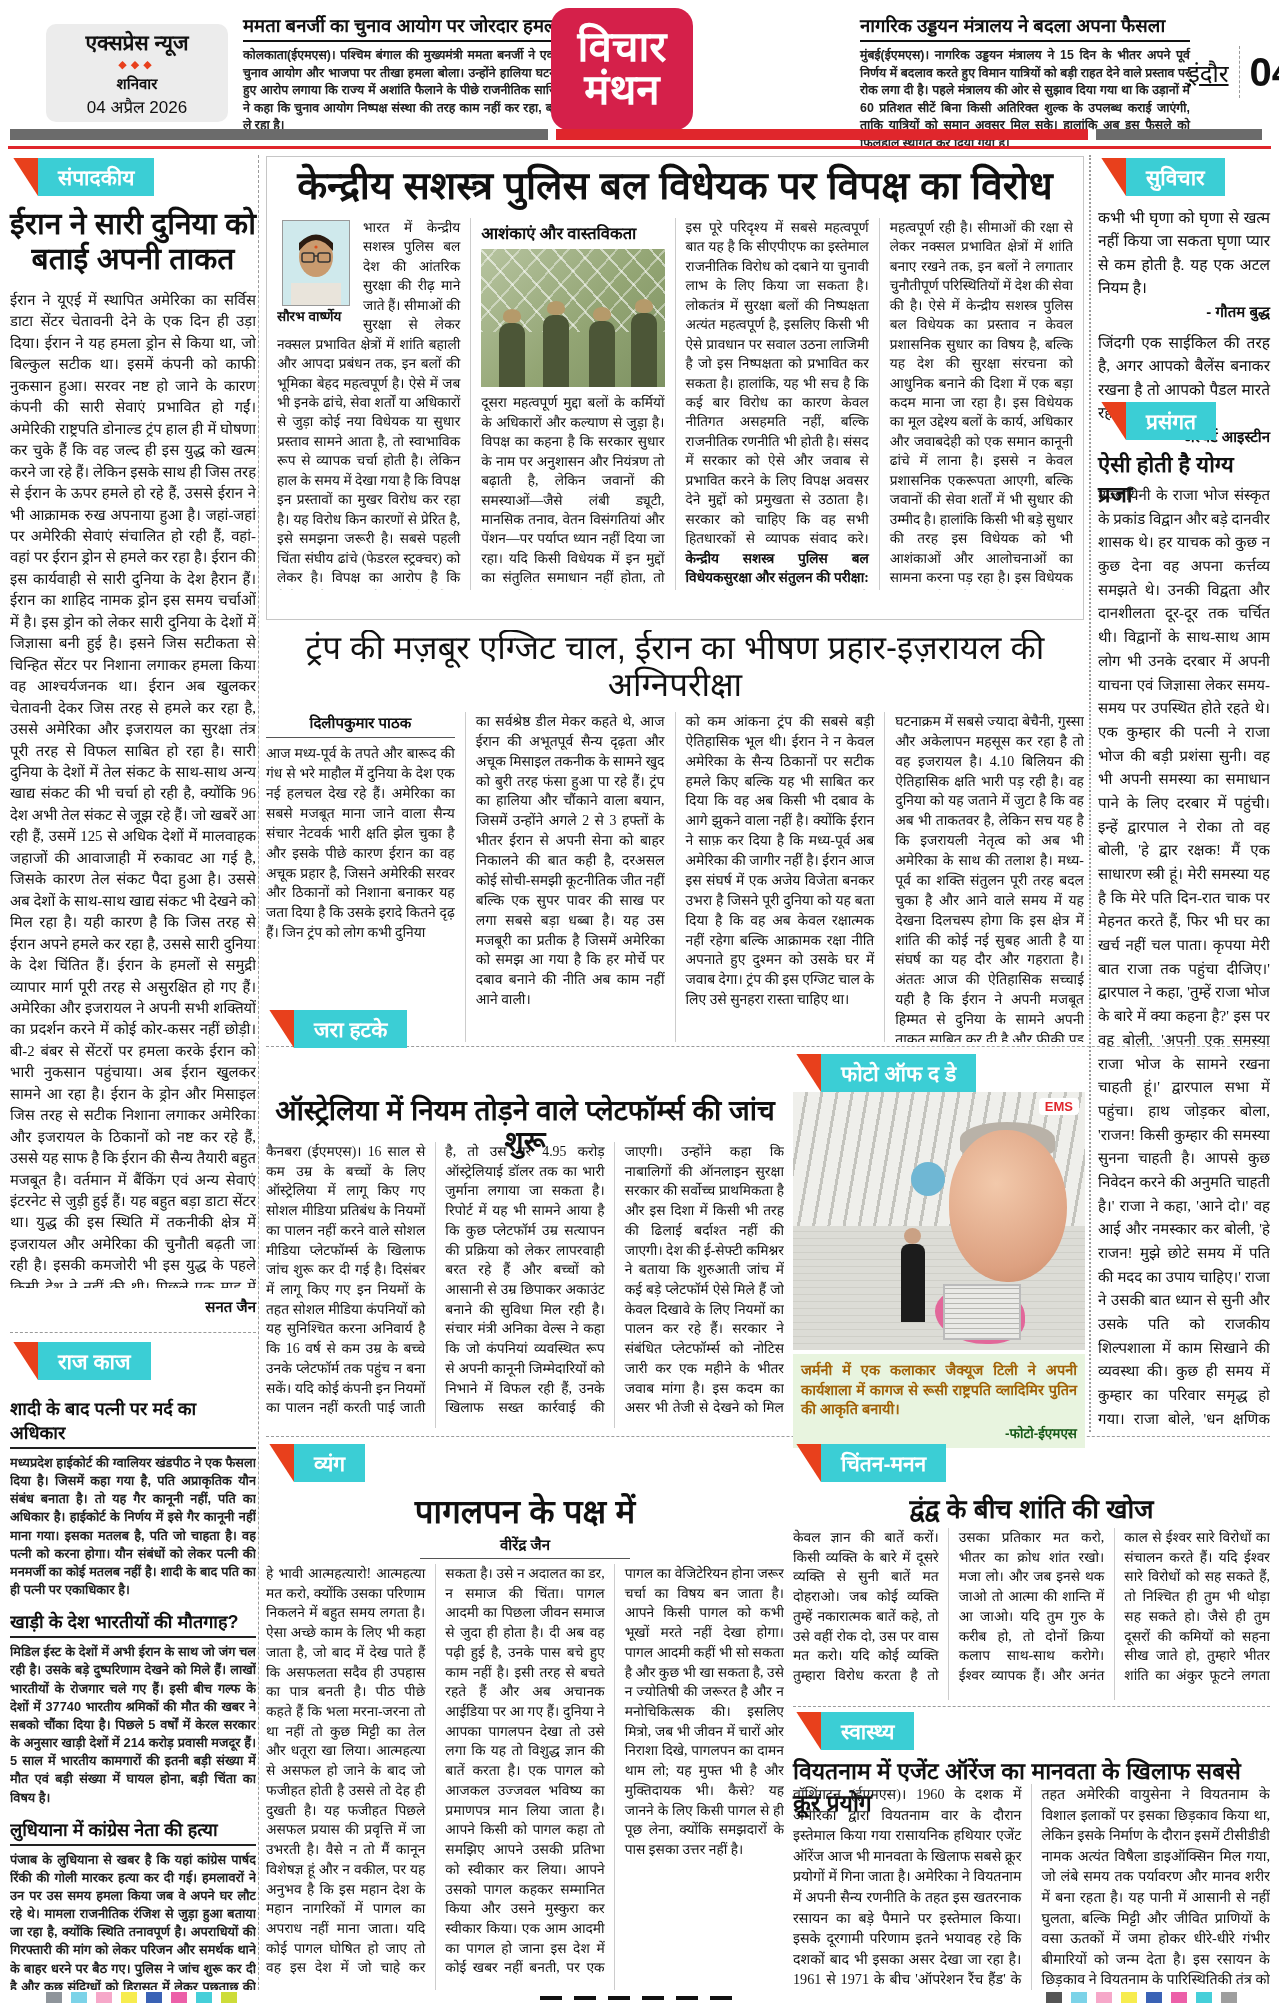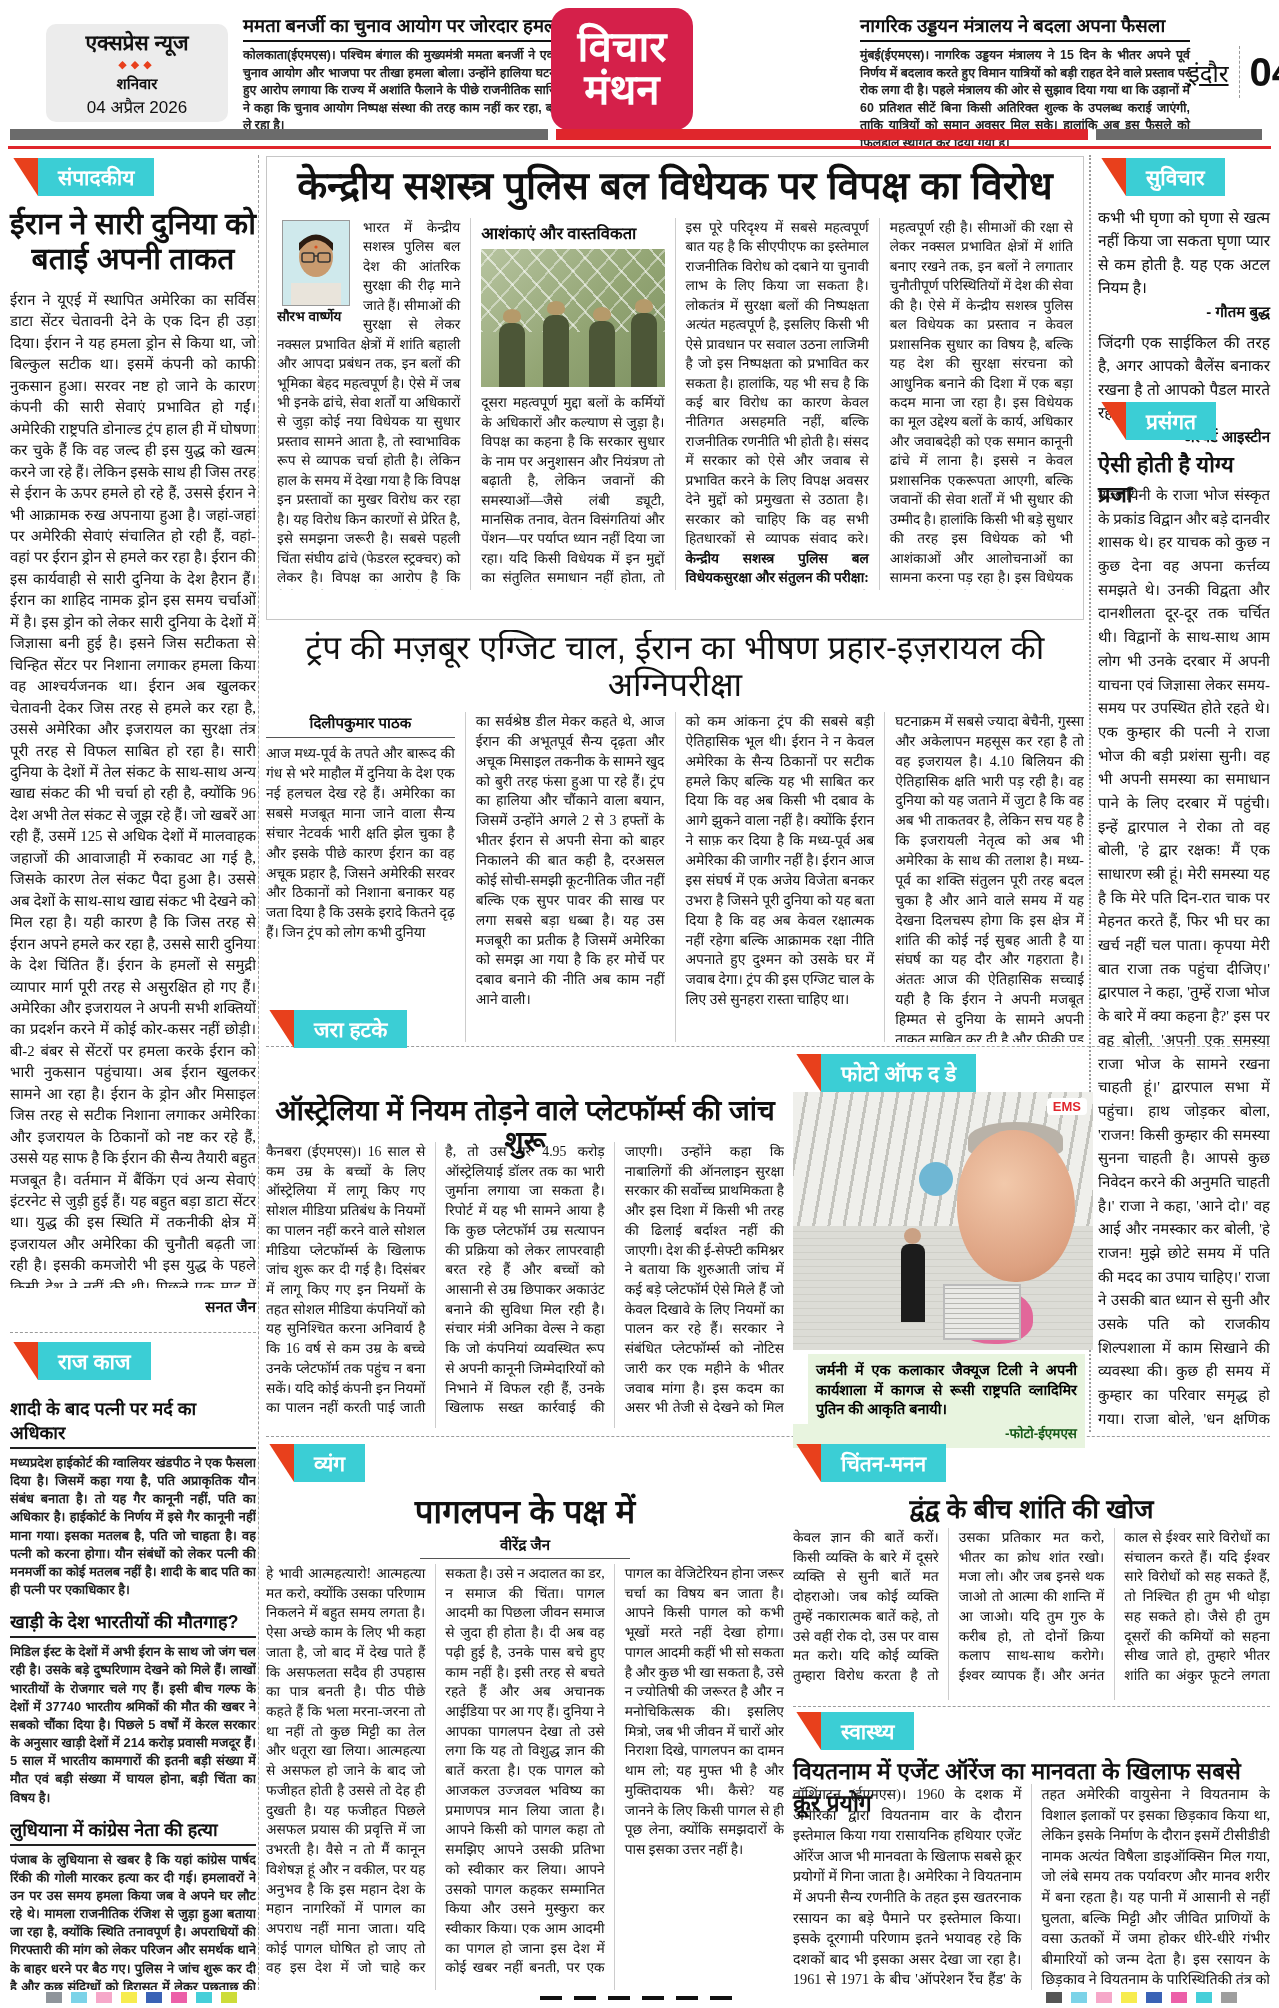--- a/index.html
+++ b/index.html
@@ -75,21 +75,21 @@
   .a2-col{flex:1;padding:0 10px;font-size:13.9px;line-height:1.43;text-align:justify;overflow:hidden;}
   .a2-col + .a2-col{border-left:1px solid #ccc;}
   
   .cols3{column-count:3;column-gap:20px;column-rule:1px solid #ccc;column-fill:auto;
          font-size:13.8px;line-height:1.43;text-align:justify;overflow:hidden;}
   .cols2{column-count:2;column-gap:20px;column-rule:1px solid #ccc;column-fill:auto;
          font-size:14.2px;line-height:1.45;text-align:justify;overflow:hidden;}
   .sec-head{font-weight:bold;font-family:"Liberation Sans",sans-serif;}
   
   .potd{left:793px;top:1092px;width:292px;height:258px;position:absolute;overflow:hidden;
-        background:#d6d6d0;padding-left:8px;}
+        background:#d6d6d0;}
   .potd .ceiling{position:absolute;inset:0;height:55%;
      background:repeating-linear-gradient(100deg,#efefeb 0 12px,#c4c4be 12px 15px);}
   .potd .floor{position:absolute;left:0;right:0;bottom:0;height:48%;
      background:repeating-linear-gradient(0deg,#dcdcd6 0 6px,#cfcfc8 6px 7px);}
   .putinhead{position:absolute;right:18px;top:38px;width:118px;height:152px;
      background:radial-gradient(circle at 40% 35%,#f2c9ab,#dda181 70%,#c98a68);
      border-radius:48% 52% 50% 50%;}
   .putinhair{position:absolute;right:30px;top:30px;width:95px;height:34px;background:#b9b2a8;
      border-radius:50% 50% 20% 20%;}
   .pinkblob{position:absolute;right:60px;bottom:6px;width:90px;height:58px;background:#e2679a;
@@ -98,22 +98,22 @@
   .figure{position:absolute;left:108px;bottom:28px;width:24px;height:78px;background:#1c1c1c;
      border-radius:8px 8px 0 0;}
   .figure::before{content:"";position:absolute;top:-16px;left:3px;width:17px;height:16px;
      background:#caa184;border-radius:50%;}
   .cart{position:absolute;left:150px;bottom:10px;width:74px;height:52px;
      background:repeating-linear-gradient(0deg,#e9e9e6 0 4px,#b7b7b2 4px 5px),
                 repeating-linear-gradient(90deg,#e9e9e6 0 4px,#b7b7b2 4px 5px);
      border:2px solid #bbb;}
   .emsbadge{position:absolute;right:6px;top:6px;background:#fff;border-radius:4px;padding:1px 6px;
      color:#e0262c;font-weight:bold;font-size:13px;font-family:"Liberation Sans",sans-serif;}
-  .potdcap{background:#e8f4df;color:#000000;font-weight:bold;font-size:14.5px;line-height:1.35;
-     font-family:"Liberation Sans",sans-serif;padding:7px 8px 4px 8px;text-align:justify;margin-left:15px;}
+  .potdcap{background:#e8f4df;color:#a16207;font-weight:bold;font-size:14.5px;line-height:1.35;
+     font-family:"Liberation Sans",sans-serif;padding:7px 8px 4px 8px;text-align:justify;}
   .potdcredit{background:#e8f4df;color:#175917;font-weight:bold;font-size:13.5px;text-align:right;
      font-family:"Liberation Sans",sans-serif;padding:0 8px 6px 8px;}
   
   .rk-item h4{margin:10px 0 5px 0;font-size:18px;font-weight:bold;border-bottom:2px solid #222;
      padding-bottom:3px;font-family:"Liberation Sans",sans-serif;}
   .rk-item p{margin:0;font-size:12.8px;line-height:1.42;font-weight:600;color:#222;
      text-align:justify;font-family:"Liberation Sans",sans-serif;}
   
   .quote{font-size:15.5px;line-height:1.5;text-align:justify;}
   .quoteauthor{font-weight:bold;font-size:15px;text-align:right;margin:2px 0 10px 0;

